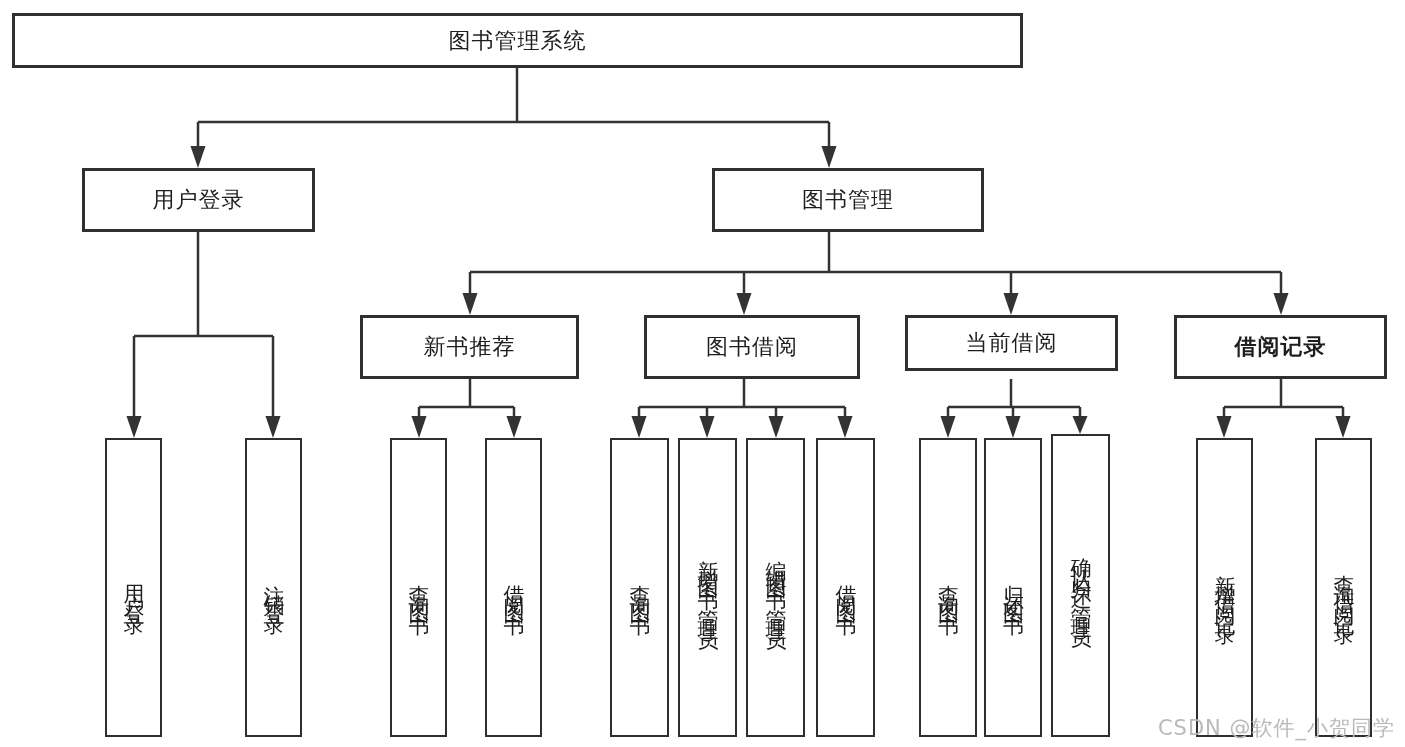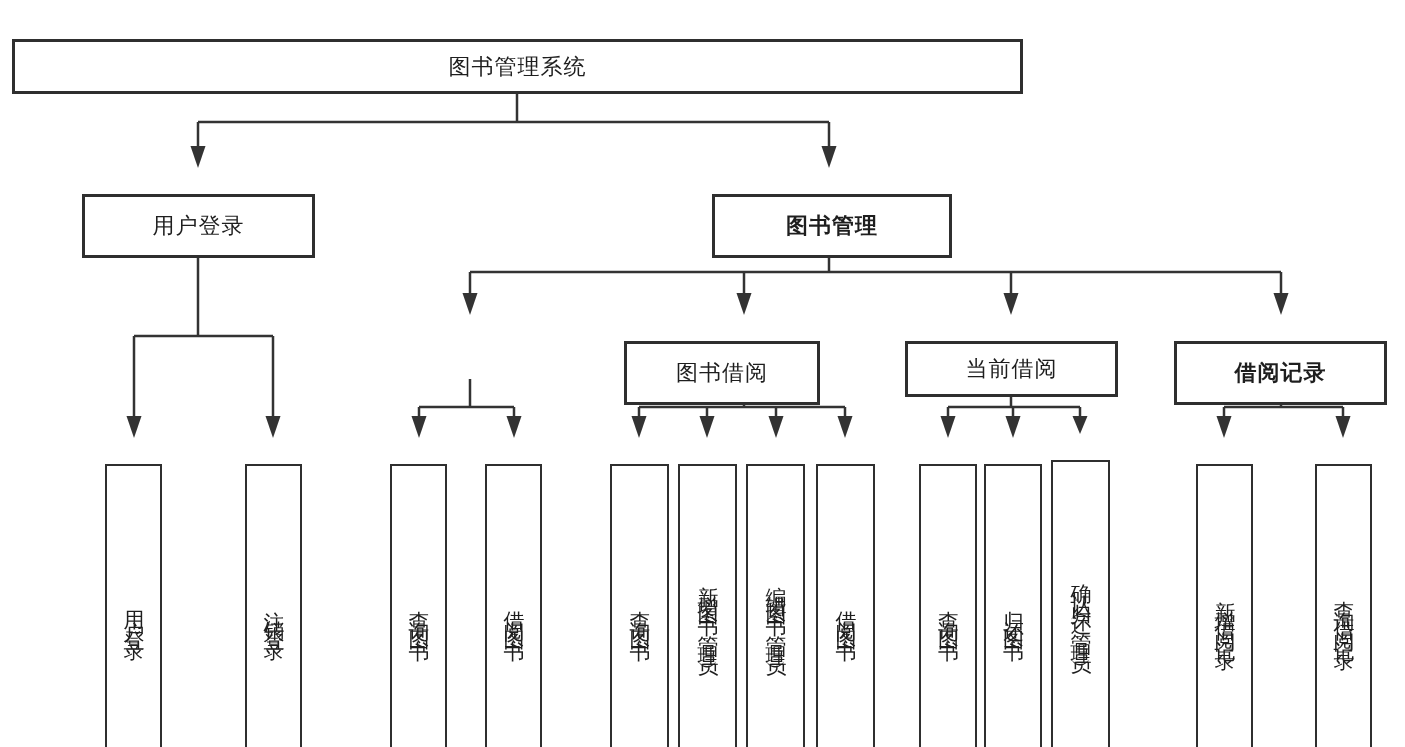--- a/index.html
+++ b/index.html
@@ -20,21 +20,20 @@
   }
   svg.connectors{position:absolute;left:0;top:0;width:1405px;height:747px;}
   svg.connectors polyline{fill:none;stroke:var(--line);stroke-width:2.5;}
   svg.connectors polygon{fill:var(--line);stroke:none;}
   .node{
     position:absolute;
     background:#fff;
     border:3px solid var(--border);
     display:flex;align-items:center;justify-content:center;
     color:var(--text);
-    margin-top:26px;
   }
   .node.horiz{font-size:22px;letter-spacing:1px;}
   .node.leaf{
     border-width:2.5px;
     font-size:21px;
   }
   .node.leaf .vtext{
     writing-mode:vertical-rl;
     text-orientation:mixed;
     letter-spacing:10px;
@@ -131,25 +130,28 @@
     </g>
   </svg>
 
   <div class="node horiz" style="left:12px;top:13px;width:1011px;height:55px;">
     <span>图书管理系统</span>
   </div>
 
   <div class="node horiz" style="left:82px;top:168px;width:233px;height:64px;">
     <span>用户登录</span>
   </div>
-  <div class="node horiz" style="left:712px;top:168px;width:240px;height:64px;font-weight:bold;">
+  <div class="node horiz" style="left:712px;top:168px;width:272px;height:64px;">
     <span>图书管理</span>
   </div>
 
-  <div class="node horiz" style="left:624px;top:315px;width:196px;height:64px;">
+  <div class="node horiz" style="left:360px;top:315px;width:219px;height:64px;">
+    <span>新书推荐</span>
+  </div>
+  <div class="node horiz" style="left:644px;top:315px;width:216px;height:64px;">
     <span>图书借阅</span>
   </div>
   <div class="node horiz" style="left:905px;top:315px;width:213px;height:56px;">
     <span>当前借阅</span>
   </div>
   <div class="node horiz" style="left:1174px;top:315px;width:213px;height:64px;font-weight:bold;">
     <span>借阅记录</span>
   </div>
 
   <div class="node leaf" style="left:105px;top:438px;width:57px;height:299px;">
@@ -189,14 +191,15 @@
     <span class="vtext">确认归还（管理员）</span>
   </div>
 
   <div class="node leaf" style="left:1196px;top:438px;width:57px;height:299px;">
     <span class="vtext">新增借阅记录</span>
   </div>
   <div class="node leaf" style="left:1315px;top:438px;width:57px;height:299px;">
     <span class="vtext">查询借阅记录</span>
   </div>
 
+  <div class="watermark">CSDN @软件_小贺同学</div>
 
 </div>
 
 </body></html>

